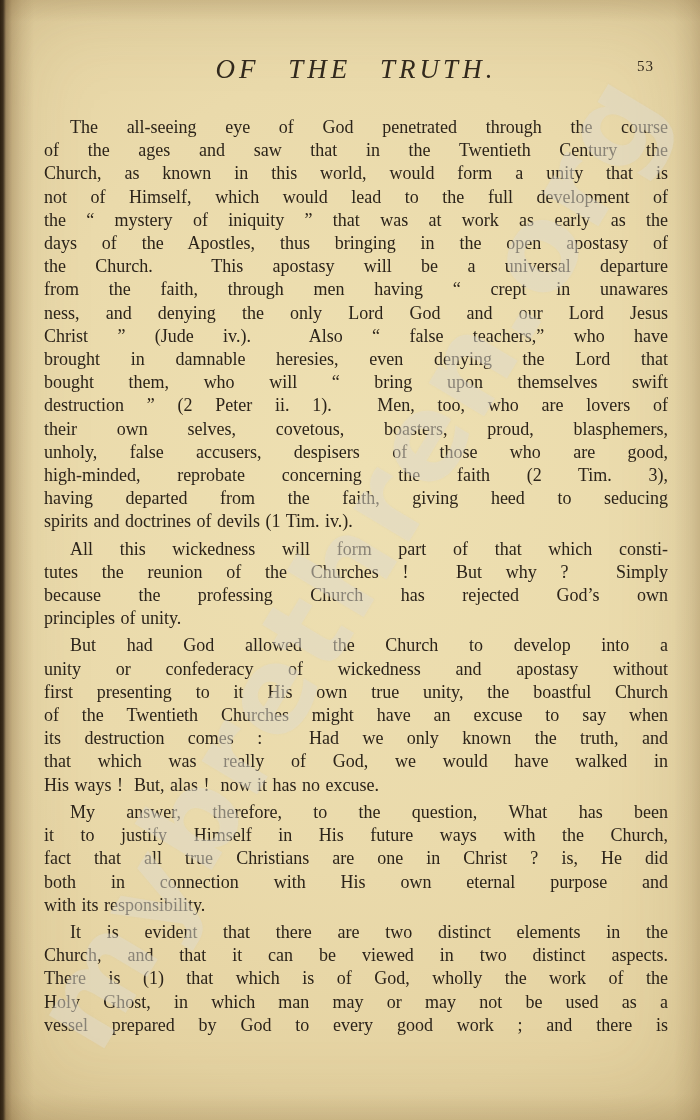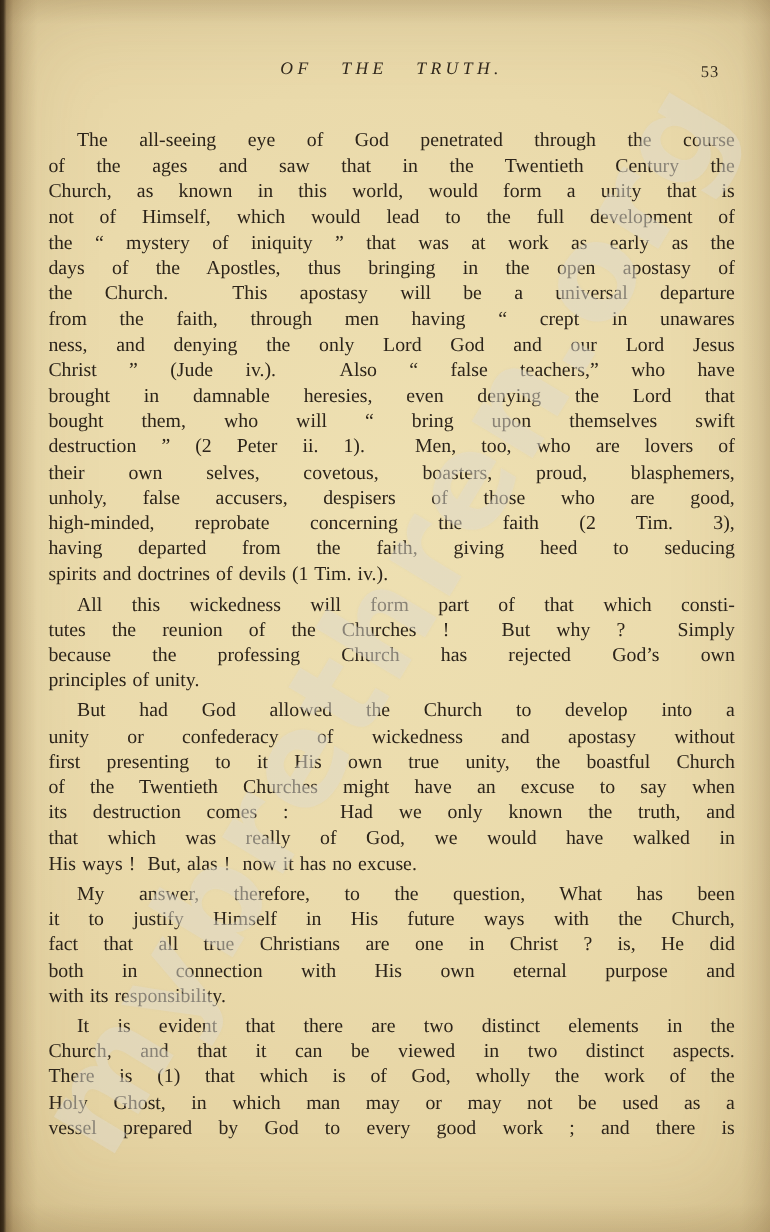--- a/index.html
+++ b/index.html
@@ -47,21 +47,21 @@
     height: 34px;
     z-index: 1;
     color: #2e261b;
   }
   #header .title {
     position: absolute;
     left: 0;
     right: 0;
     text-align: center;
     font-style: italic;
-    font-size: 16px;
+    font-size: 27px;
     letter-spacing: 4px;
     word-spacing: 18px;
     color: #32291d;
   }
   #header .pagenum {
     position: absolute;
     right: 18px;
     top: 4px;
     font-size: 15px;
     letter-spacing: 1px;

